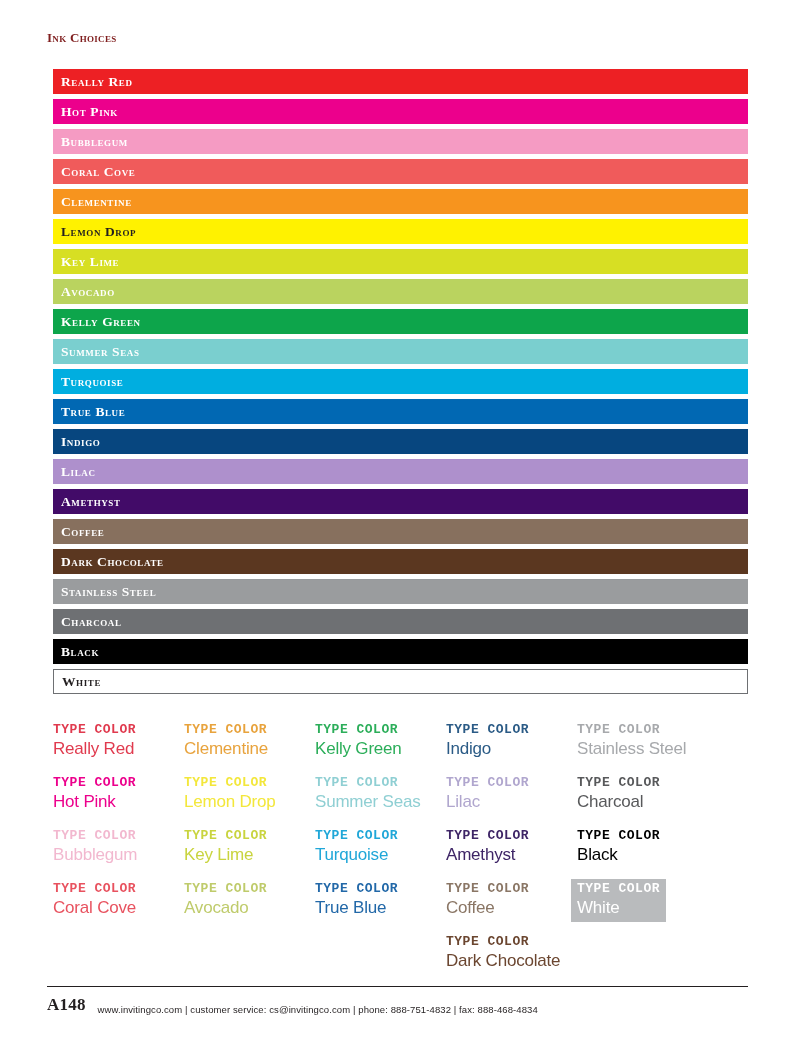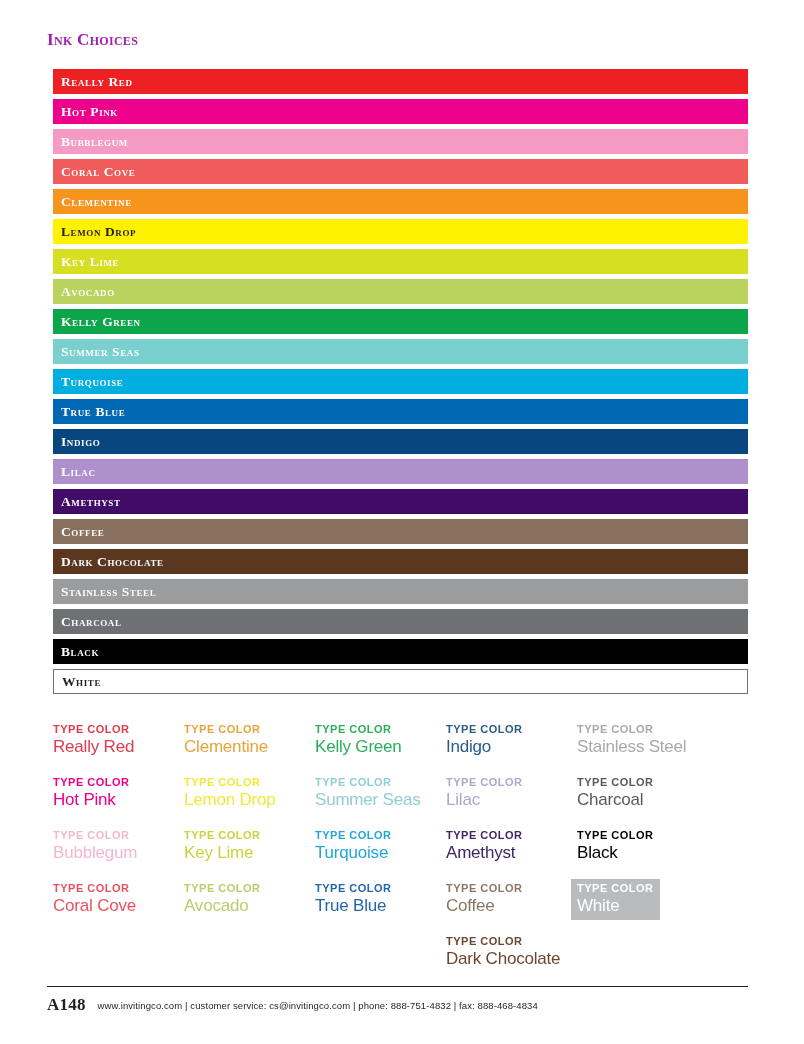--- a/index.html
+++ b/index.html
@@ -11,23 +11,23 @@
     overflow:hidden;
   }
   .page{position:absolute;inset:0;}
 
   
   .title{
     position:absolute;
     left:47px; top:30px;
     font-family:"Liberation Serif", serif;
     font-weight:bold;
-    font-size:17px;
+    font-size:13px;
     letter-spacing:0.3px;
-    color:#a21caf;
+    color:#7f1d1d;
     font-variant:small-caps;
   }
 
   
   .swatches{
     position:absolute;
     left:53px; top:69px;
     width:695px;
   }
   .swatch{
@@ -58,23 +58,23 @@
     grid-template-columns:131px 131px 131px 131px 131px;
     grid-auto-rows:53px;
     column-gap:0px;
   }
   .tcell{
     position:relative;
   }
   .tcell-inner{display:inline-block;padding:0;}
   .tcell.boxed .tcell-inner{background:#b9bbbd;padding:3px 6px 4px 6px;margin-left:-6px;margin-top:-3px;}
   .tc-kicker{
-    font-family:Liberation Sans, sans-serif;
-    font-weight:bold;
-    font-size:11px;
+    font-family:Liberation Mono, monospace;
+    font-weight:bold;
+    font-size:13px;
     letter-spacing:0.5px;
     font-variant:small-caps;
     line-height:1.15;
     white-space:nowrap;
   }
   .tc-name{
     font-family:"Liberation Sans", sans-serif;
     font-size:17px;
     line-height:1.25;
     white-space:nowrap;
@@ -86,21 +86,21 @@
     position:absolute;
     left:47px; top:986px;
     width:701px;
     height:1px;
     background:#231f20;
   }
   .footer{
     position:absolute;
     left:47px; top:995px;
     display:flex;
-    align-items:center;
+    align-items:flex-end;
   }
   .footer-code{
     font-family:"Liberation Serif", serif;
     font-weight:bold;
     font-size:17px;
     color:#231f20;
     letter-spacing:0.2px;
   }
   .footer-text{
     margin-left:12px;

